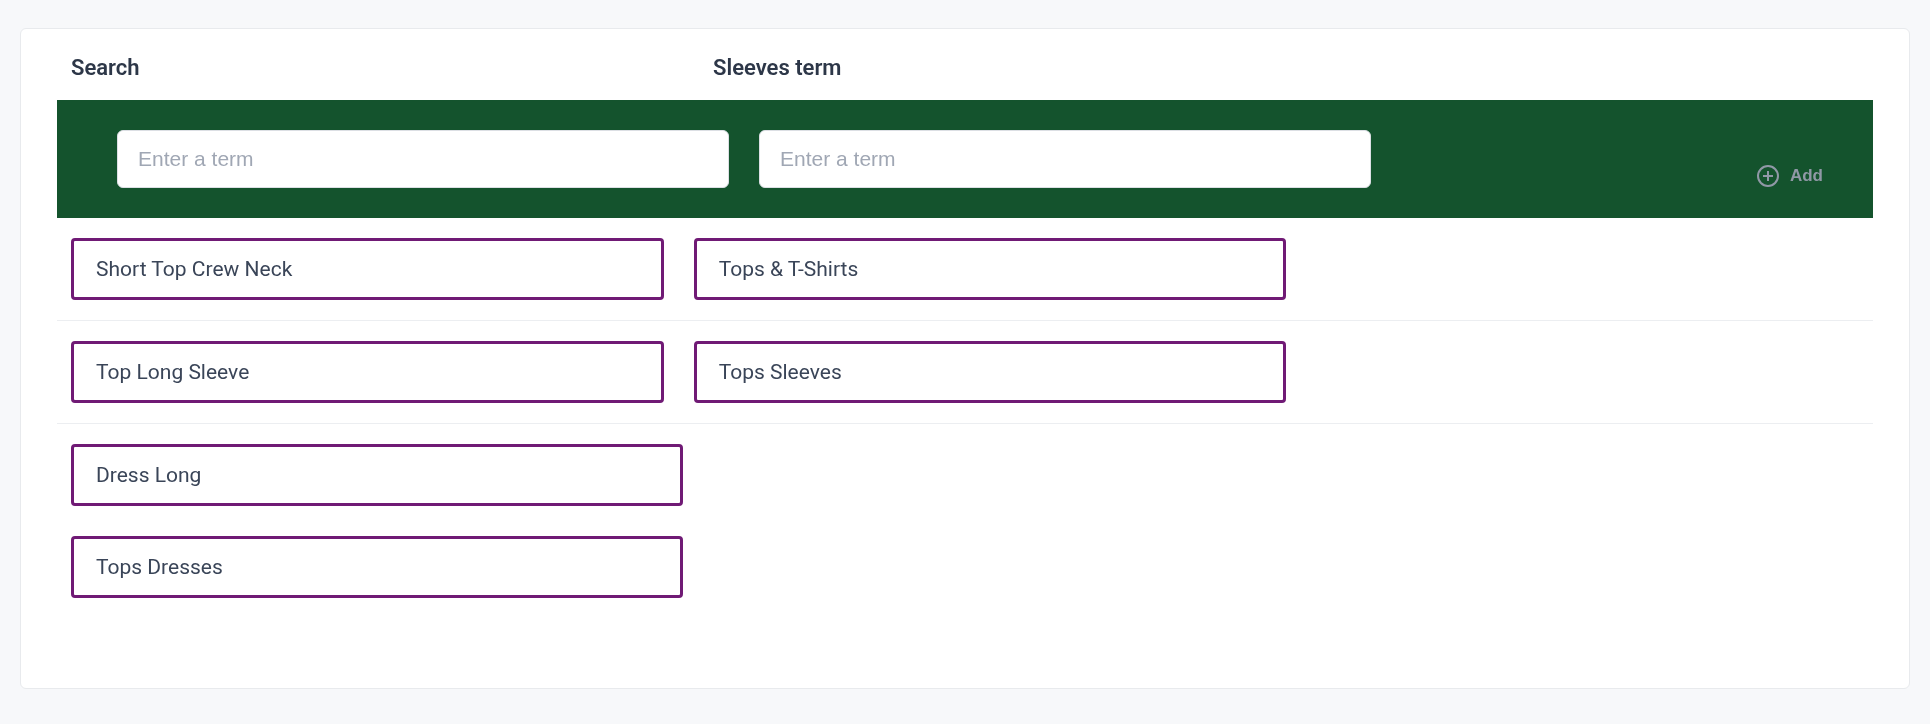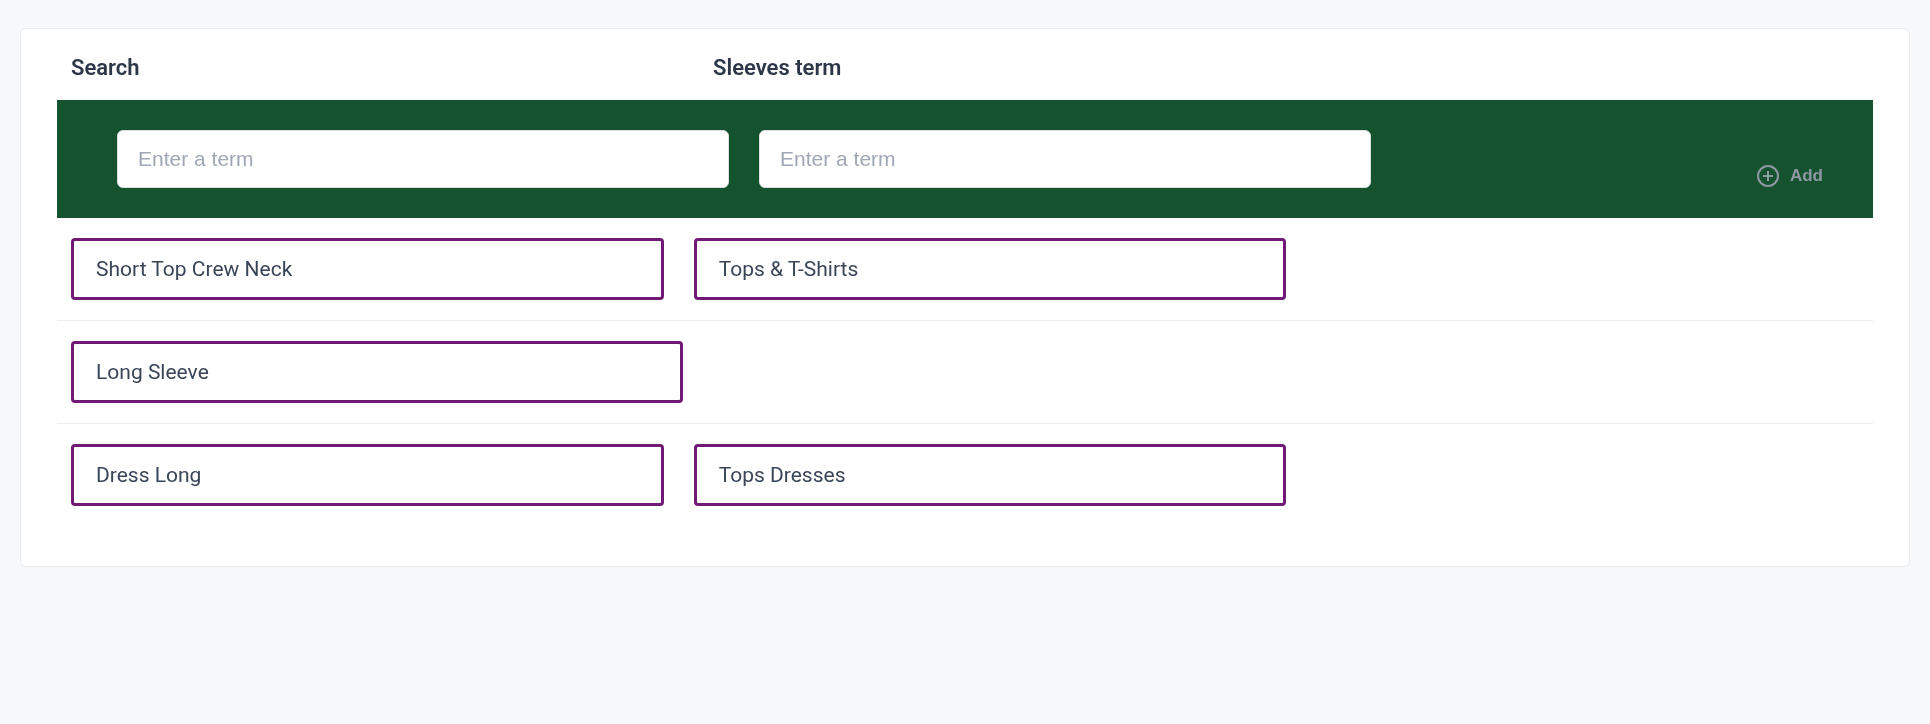--- a/index.html
+++ b/index.html
@@ -81,20 +81,21 @@
       padding: 0 36px 40px 36px;
     }
     .term-row {
       display: flex;
       gap: 30px;
       padding: 20px 14px;
       border-bottom: 1px solid #eceef1;
     }
     .term-row:last-child {
       border-bottom: none;
+      flex-direction: column;
     }
     .term-box {
       flex: 1;
       max-width: 612px;
       border: 3px solid #701a75;
       border-radius: 4px;
       padding: 16px 22px;
       font-size: 21px;
       color: #3a4558;
       background: #ffffff;
@@ -131,21 +132,22 @@
   </div>
 
   <div class="rows-container" id="rows-container">
 
   <div class="term-row">
         <div class="term-box">Short Top Crew Neck</div>
         <div class="term-box">Tops &amp; T-Shirts</div>
         <div class="row-spacer"></div>
       </div>
       <div class="term-row">
-        <div class="term-box">Long Sleeve</div>
+        <div class="term-box">Top Long Sleeve</div>
+        <div class="term-box">Tops Sleeves</div>
         <div class="row-spacer"></div>
       </div>
       <div class="term-row">
         <div class="term-box">Dress Long</div>
         <div class="term-box">Tops Dresses</div>
         <div class="row-spacer"></div>
       </div>
     </div>
 
 </div>

